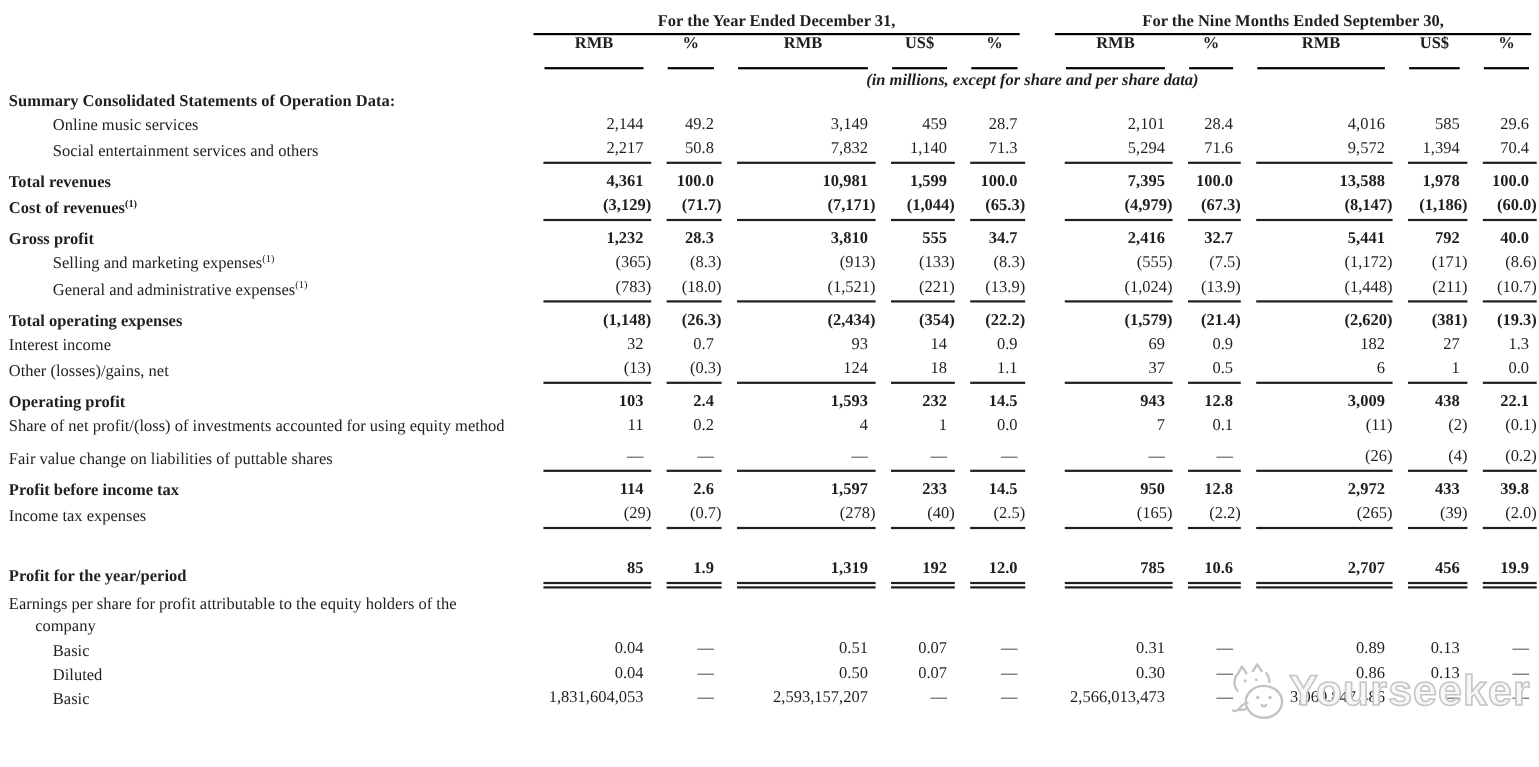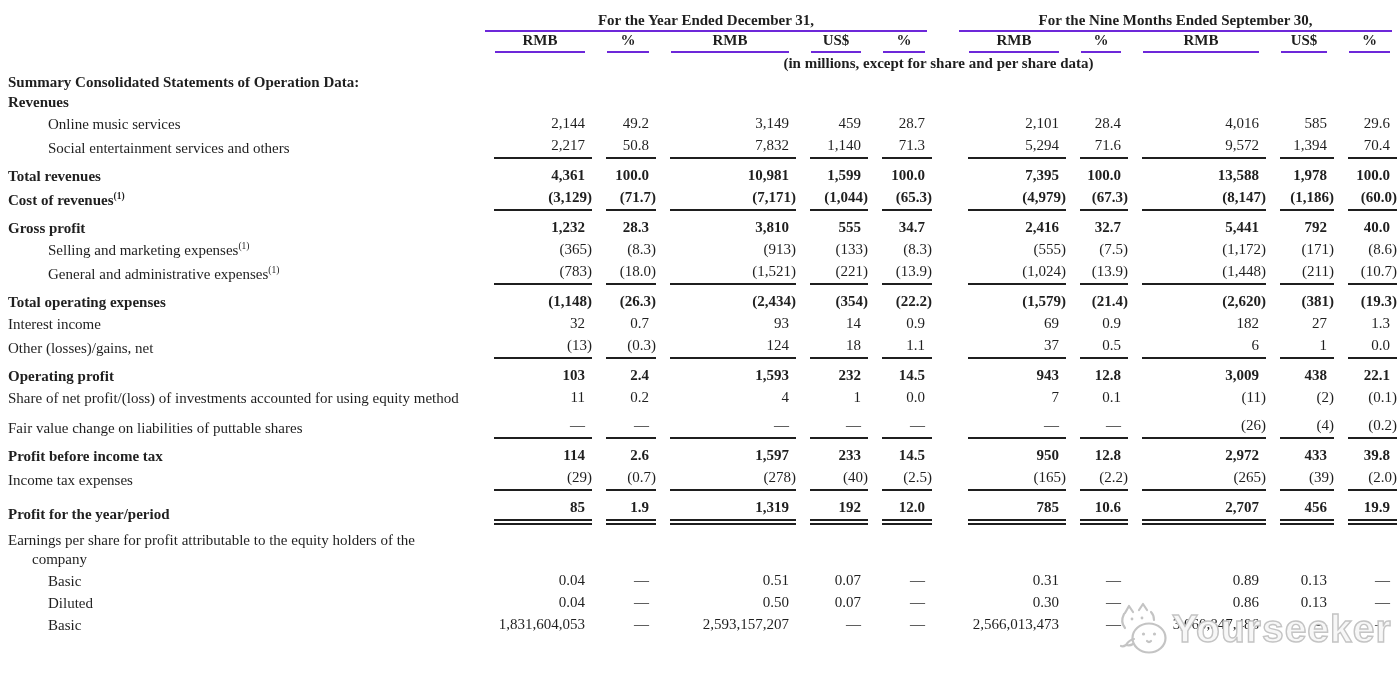--- a/index.html
+++ b/index.html
@@ -20,27 +20,27 @@
   }
   td,th { padding:0; vertical-align:bottom; font-weight:normal; text-align:left; }
   .b { font-weight:bold; }
   
   .cw { margin-left:14px; padding:2px 0 2px 0; }
   .num { text-align:right; }
   .num .cw { padding-top:2px; padding-bottom:3px; }
   .v { display:inline-block; white-space:nowrap; }
   .pp { margin-right:7px; }  
   .rule-single { border-bottom:2px solid #1f1f1f; }
-  .rule-double { border-bottom:6px double #1f1f1f; }
+  .rule-double { border-bottom:6px double #1f1f1f;margin-top:20px; }
   
   thead th { text-align:center; font-weight:bold; }
-  .grule { border-bottom:2px solid #6d28d9; margin:0 5px; padding-bottom:1px; }
+  .grule { border-bottom:2px solid #000000; margin:0 5px; padding-bottom:1px; }
   .yr .grule { margin:0 9px; }
-  .cur .grule { margin:0 7px 0 15px; padding-bottom:2px; }
-  .units { text-align:center; font-weight:bold; padding:2px 0 1px 0; }
+  .cur .grule { margin:0 7px 0 15px; padding-bottom:12px; }
+  .units { text-align:center; font-weight:bold; padding:2px 0 1px 0;font-style:italic; }
   
   .label { line-height:1.32; padding-right:8px; }
   .lab0 { padding-left:30px; text-indent:-24px; }
   .lab1 { padding-left:46px; }
   sup { font-size:9.5px; line-height:0; }
   tr.sp-lg td { padding-top:6px; }
   tr.sp-sm td { padding-top:2px; }
   
   .watermark {
     position:absolute; left:1112px; top:597px;
@@ -122,24 +122,20 @@
         <td></td>
         <th colspan="11" class="units">(in millions, except for share and per share data)</th>
       </tr>
     </thead>
     <tbody id="tbody">
         <tr>
           <td class="label lab0 b"><span>Summary Consolidated Statements of Operation Data:</span></td>
           <td colspan="11"></td>
         </tr>
         <tr>
-          <td class="label lab0 b"><span>Revenues</span></td>
-          <td colspan="11"></td>
-        </tr>
-        <tr>
           <td class="label lab1"><span>Online music services</span></td>
           <td class="num">
             <div class="cw"><span class="v pp">2,144</span></div>
           </td>
           <td class="num">
             <div class="cw"><span class="v pp">49.2</span></div>
           </td>
           <td class="num">
             <div class="cw"><span class="v pp">3,149</span></div>
           </td>

